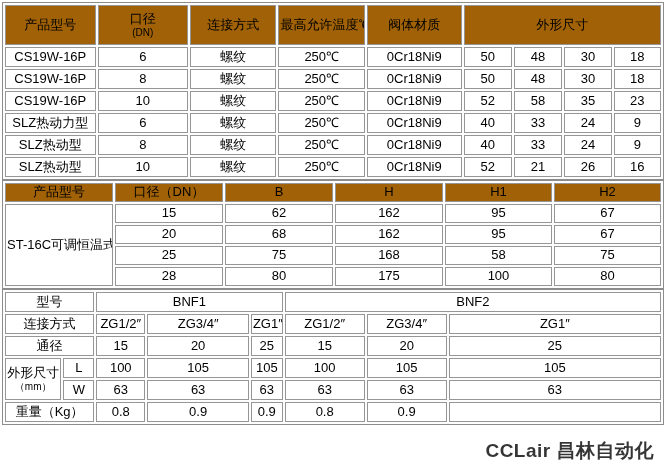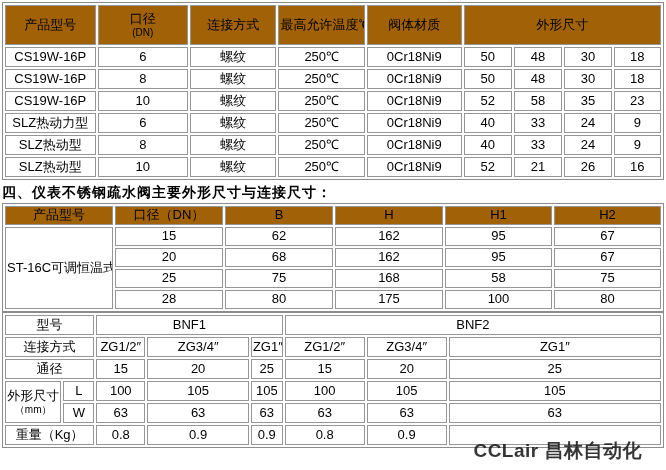--- a/index.html
+++ b/index.html
@@ -50,21 +50,21 @@
     font-weight: bold;
     margin: 4px 0 3px 0;
     line-height: 16px;
     letter-spacing: 1px;
   }
   #table2 td { height: 17px; }
   #table3 td { height: 18px; margin-left: 38px; }
   .watermark {
     position: absolute;
     top: 438px;
-    right: 24px;
+    right: 12px;
     font-size: 19px;
     font-weight: 600;
     color: rgba(25, 25, 25, 0.88);
     letter-spacing: 0.5px;
     pointer-events: none;
   }
 </style>
 </head>
 <body>
 
@@ -156,21 +156,20 @@
       <td>250℃</td>
       <td>0Cr18Ni9</td>
       <td>52</td>
       <td>21</td>
       <td>26</td>
       <td>16</td>
     </tr>
   </tbody>
     </table>
 
-  <div class="section-title">四、仪表不锈钢疏水阀主要外形尺寸与连接尺寸：</div>
 
   <table id="table2">
     <colgroup>
       <col style="width:106px">
         <col style="width:106px">
         <col style="width:106px">
       <col style="width:106px">
         <col style="width:105px">
         <col style="width:105px">
     </colgroup>

